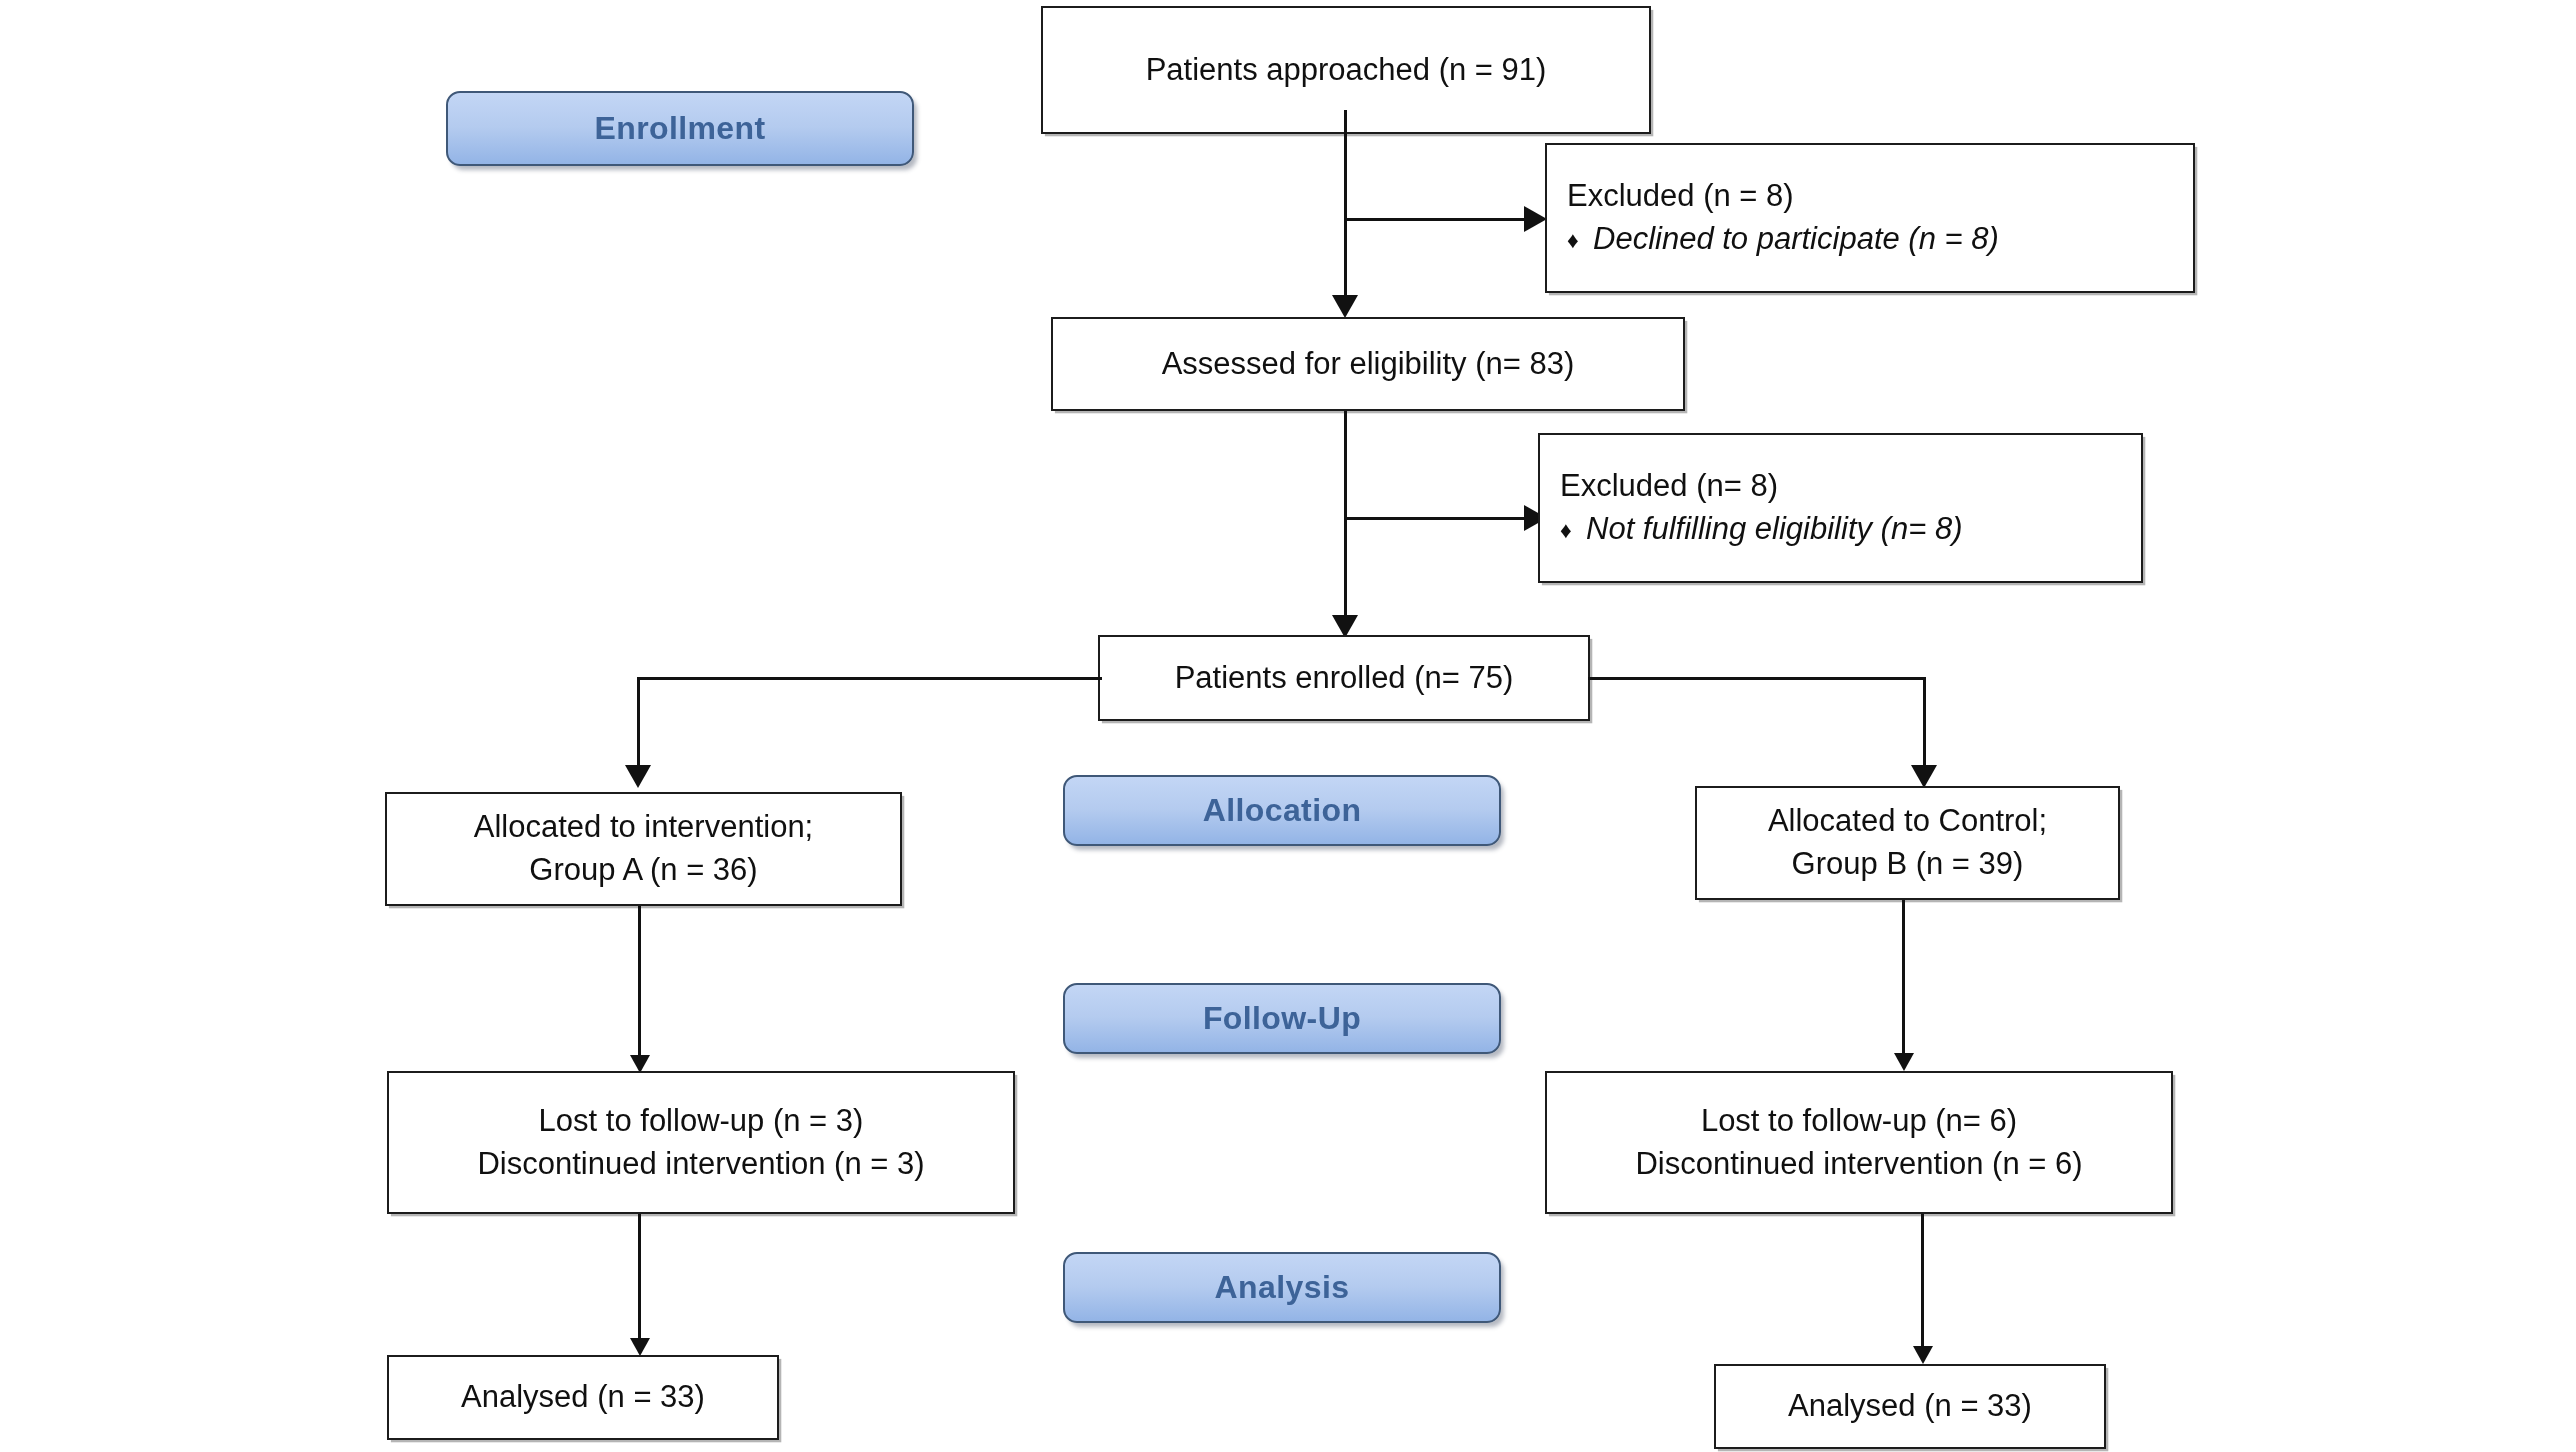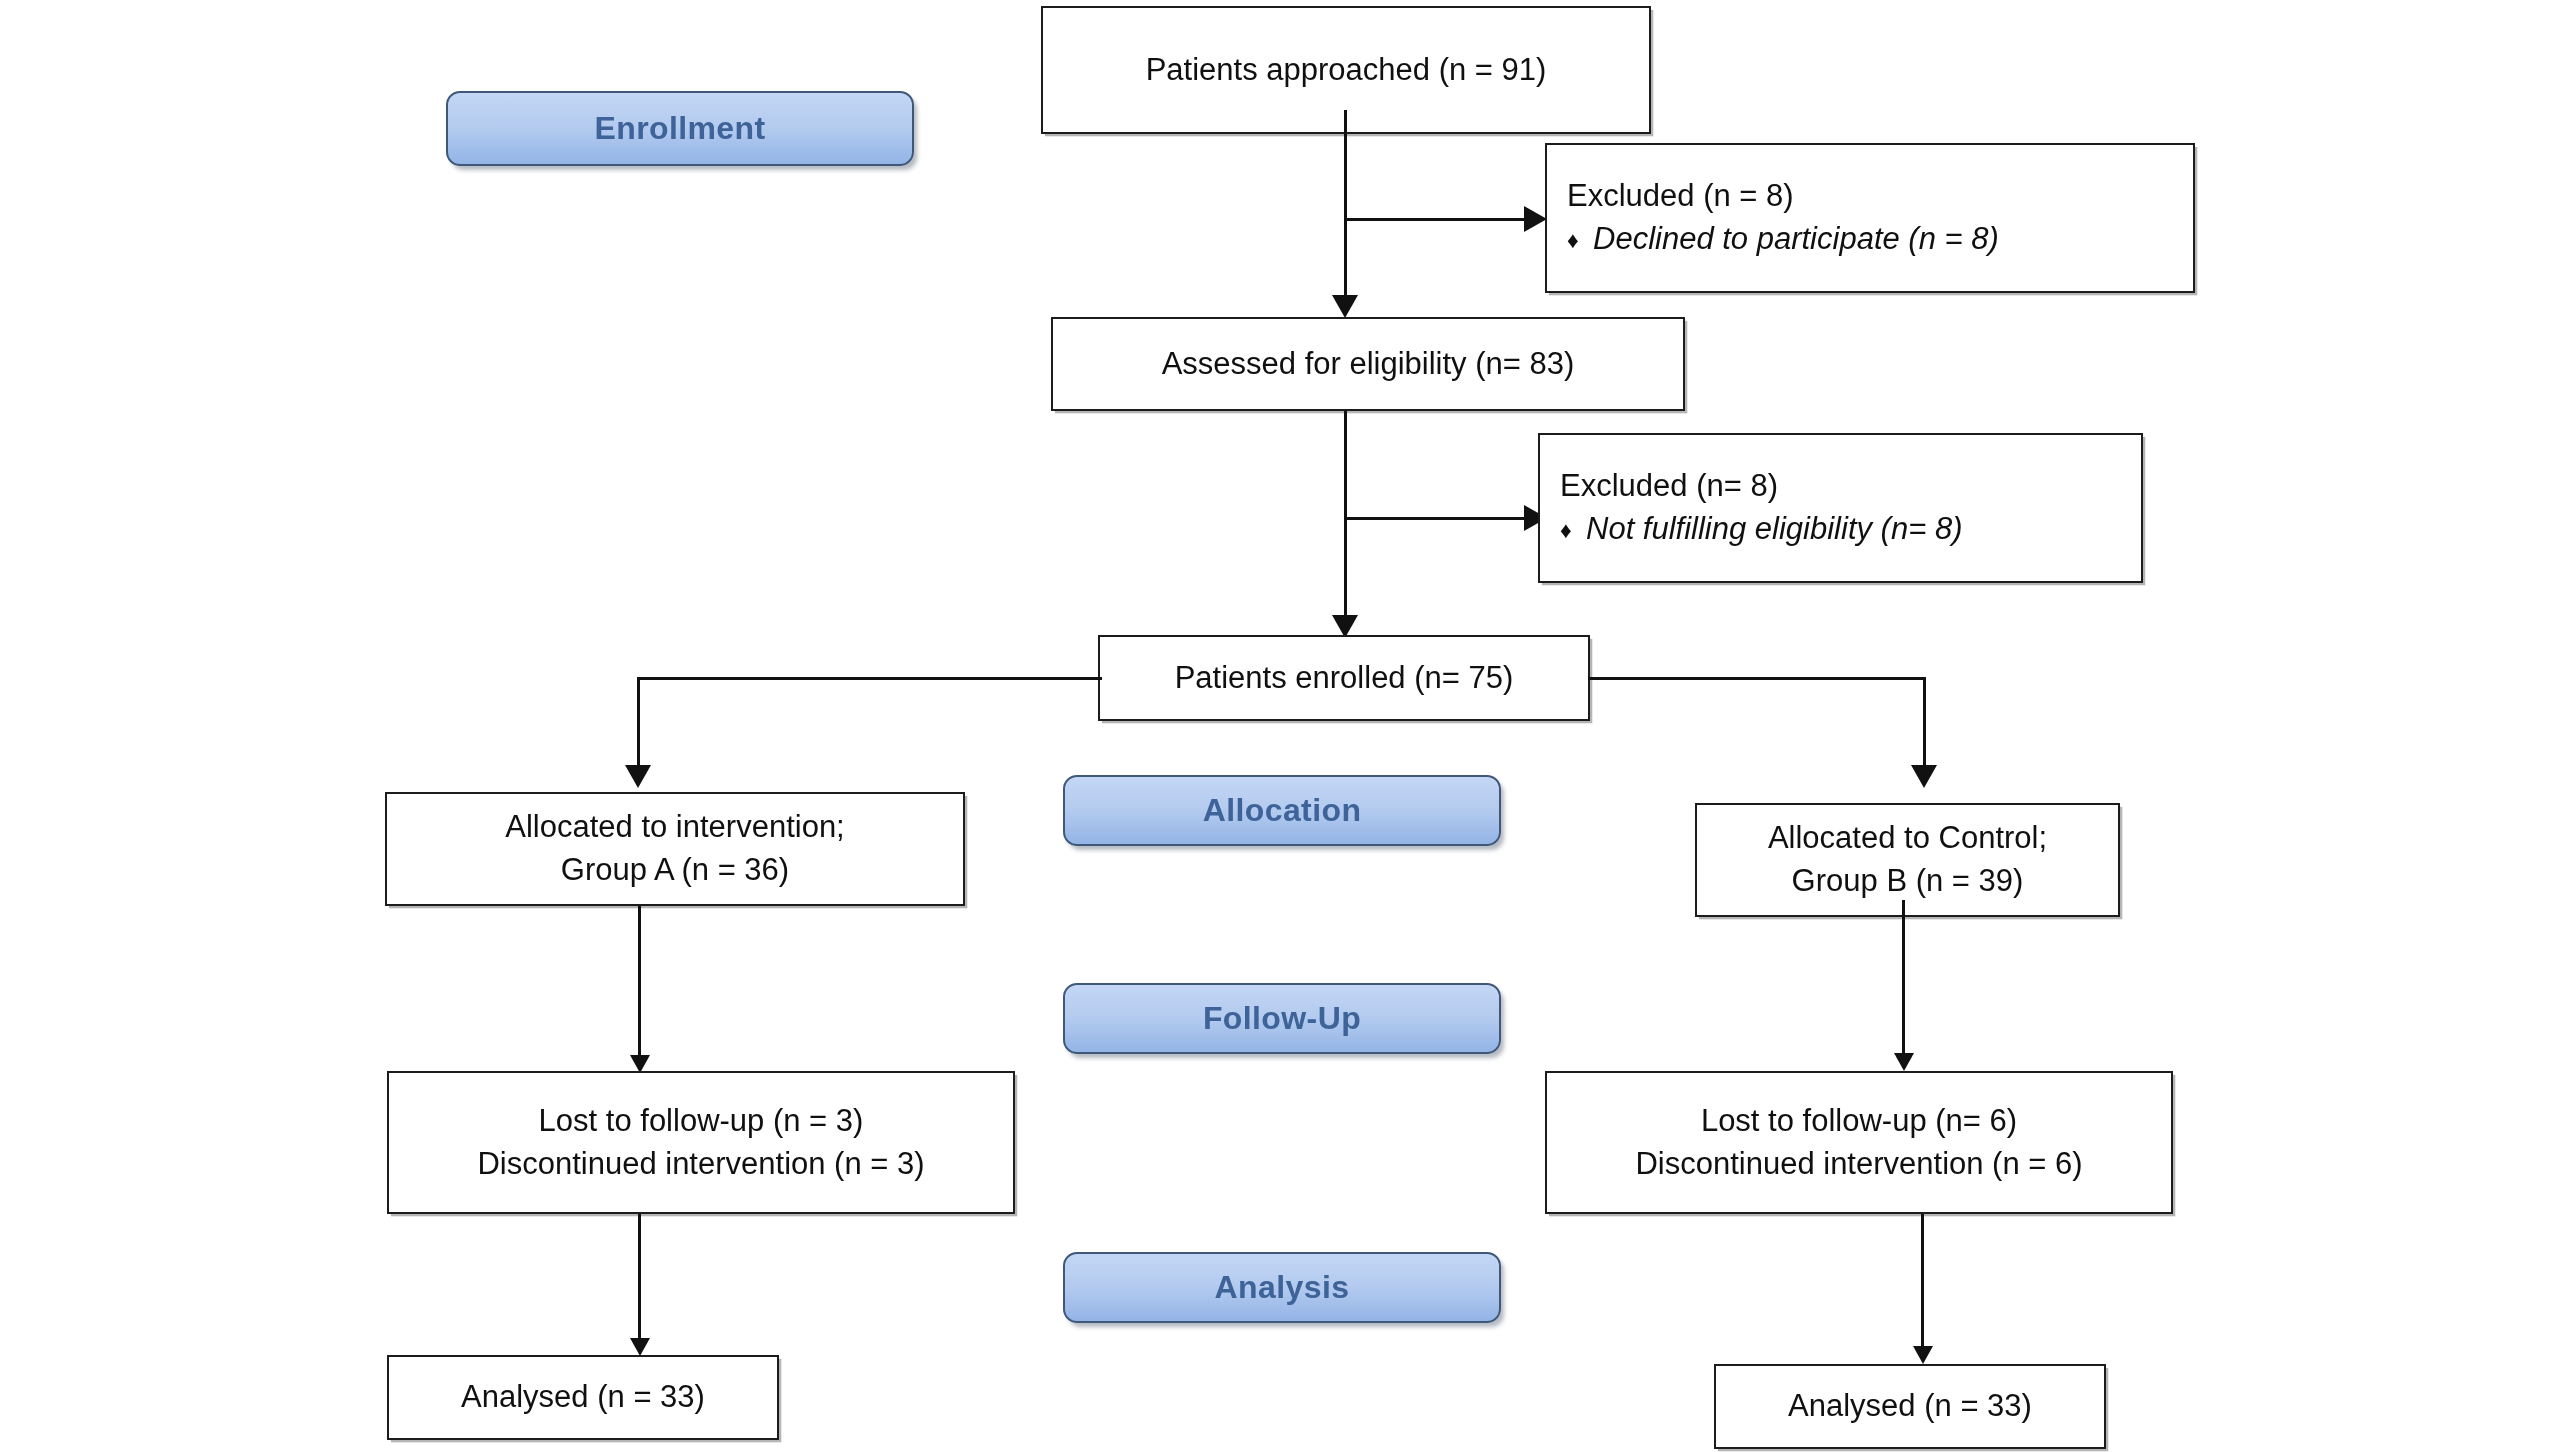--- a/index.html
+++ b/index.html
@@ -158,28 +158,28 @@
   <div class="hline" style="left:1588px; top:677px; width:338px;"></div>
   <div class="vline" style="left:637px; top:677px; height:98px;"></div>
   <div class="vline" style="left:1923px; top:677px; height:98px;"></div>
   <div class="arrow-down" style="left:625px; top:765px;"></div>
   <div class="arrow-down" style="left:1911px; top:765px;"></div>
 
   <div class="badge" style="left:1063px; top:775px; width:438px; height:71px;">
     <span>Allocation</span>
   </div>
 
-  <div class="node" style="left:385px; top:792px; width:580px; height:114px;justify-content:center;">
+  <div class="node" style="left:385px; top:792px; width:517px; height:114px;justify-content:center;">
     <span class="lines">
       <span class="line">Allocated to intervention;</span>
       <span class="line">Group A (n = 36)</span>
     </span>
   </div>
 
-  <div class="node" style="left:1695px; top:803px; width:425px; height:114px;">
+  <div class="node" style="left:1695px; top:786px; width:425px; height:114px;">
     <span class="lines">
       <span class="line">Allocated to Control;</span>
       <span class="line">Group B (n = 39)</span>
     </span>
   </div>
 
   <div class="vline" style="left:638px; top:906px; height:162px;"></div>
   <div class="arrow-down small" style="left:630px; top:1055px;"></div>
   <div class="vline" style="left:1902px; top:900px; height:166px;"></div>
   <div class="arrow-down small" style="left:1894px; top:1053px;"></div>

